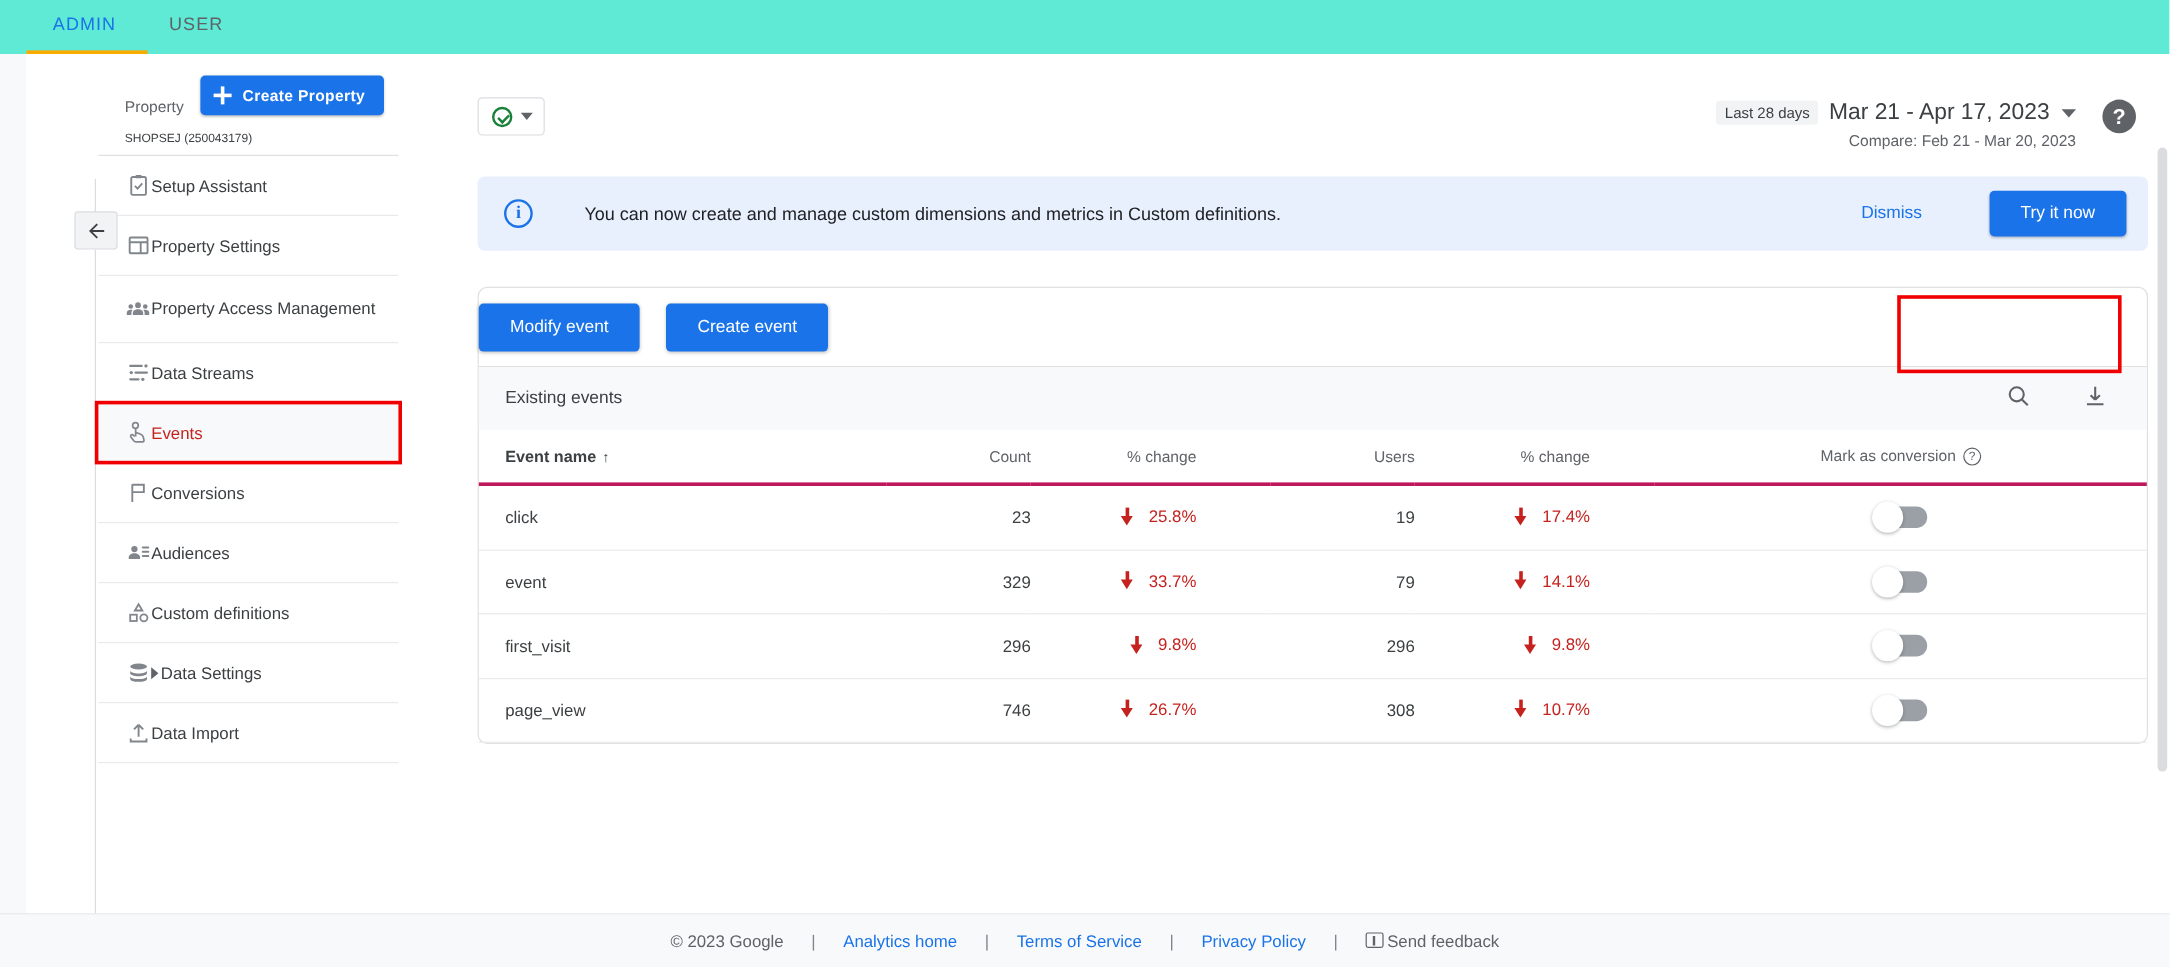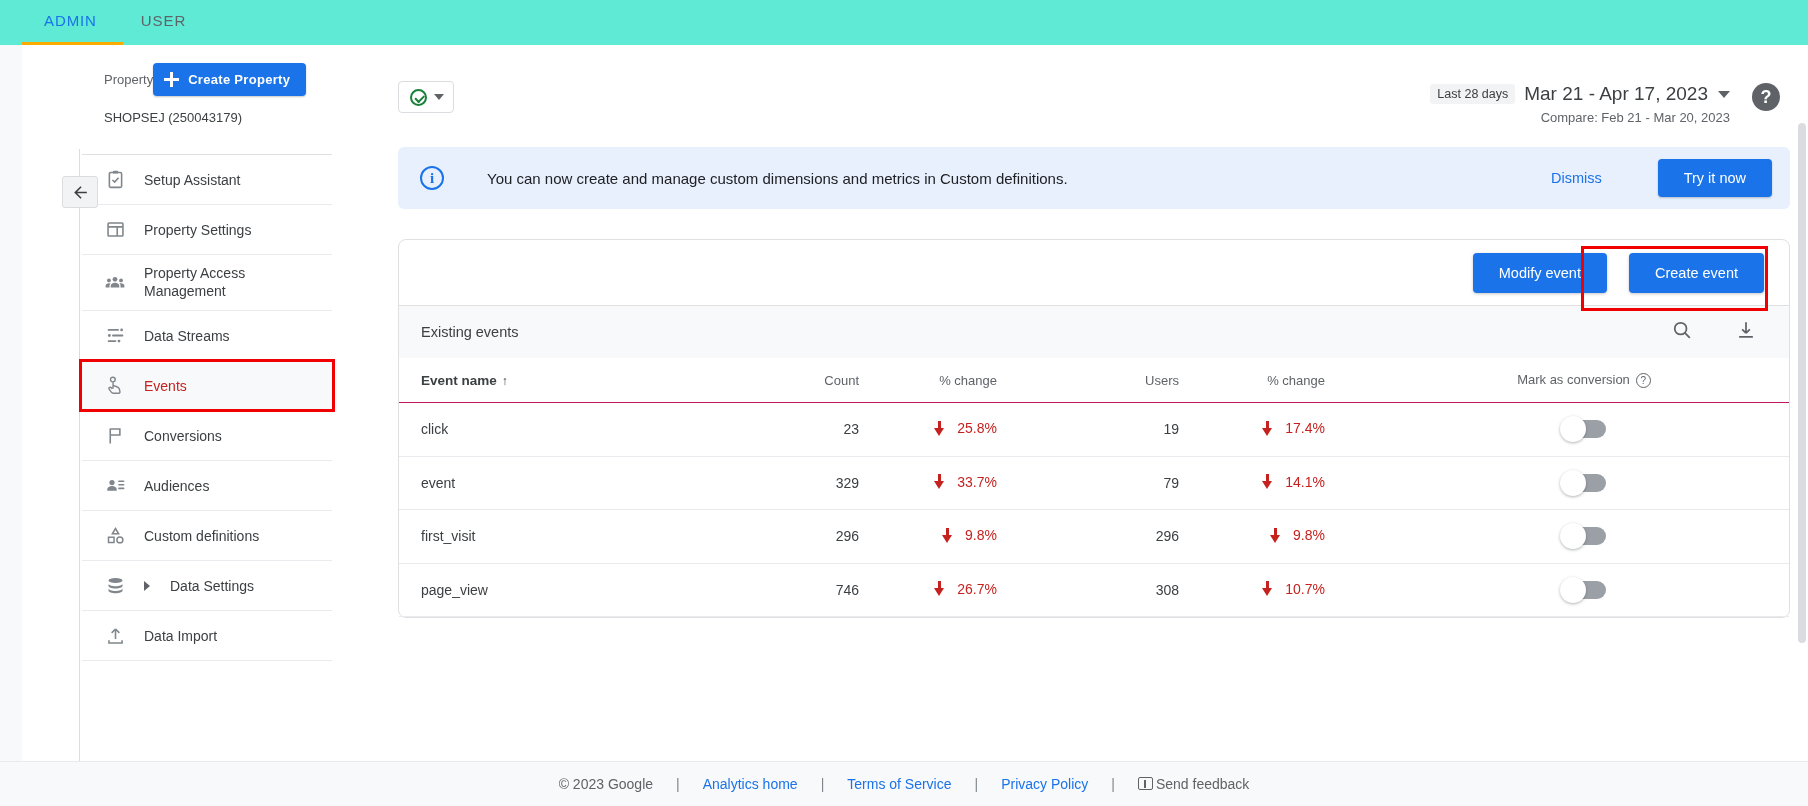--- a/index.html
+++ b/index.html
@@ -59,21 +59,22 @@
   .sidebar {
     width: 320px;
     flex: 0 0 320px;
     position: relative;
     background: #fff;
     padding-left: 60px;
     padding-top: 18px;
   }
   .prop-head {
     display: flex;
-    align-items: center;
+    align-items: flex-end;
+    gap: 14px;
     padding-left: 22px;
     margin-bottom: 14px;
   }
   .prop-label { font-size: 13px; color: #5f6368; }
   .create-prop-btn {
     background: #1a73e8;
     color: #fff;
     border-radius: 4px;
     font-size: 13px;
     font-weight: bold;
@@ -90,33 +91,32 @@
     position: relative;
     display: inline-block;
   }
   .plus-ico:before, .plus-ico:after {
     content: ""; position: absolute; background: #fff;
   }
   .plus-ico:before { left: 6px; top: 0; width: 3px; height: 15px; }
   .plus-ico:after  { top: 6px; left: 0; height: 3px; width: 15px; }
 
   .prop-name {
-    font-size: 13px;
+    font-size: 10px;
     color: #3c4043;
     padding-left: 22px;
-    padding-bottom: 29px;
+    padding-bottom: 8px;
     border-bottom: 1px solid #e0e0e0;
     margin-right: 10px;
   }
 
   .nav-list { margin-right: 10px; }
   .nav-item {
     display: flex;
     align-items: center;
-    gap: 18px;
     padding: 0 10px 0 22px;
     height: 50px;
     border-bottom: 1px solid #e8eaed;
     font-size: 14px;
     color: #3c4043;
     cursor: pointer;
     position: relative;
   }
   .nav-item.two-line { height: 56px; }
   .nav-item .ico {
@@ -314,21 +314,21 @@
     border: 1px solid #e0e0e0;
     border-radius: 8px;
     background: #fff;
     overflow: visible;
     position: relative;
   }
   .card-actions {
     height: 66px;
     display: flex;
     align-items: center;
-    justify-content: flex-end;
+    justify-content: flex-start;
     gap: 22px;
     padding-right: 25px;
     border-bottom: 1px solid #e0e0e0;
   }
   .blue-btn {
     background: #1a73e8;
     color: #fff;
     border-radius: 4px;
     font-size: 14.5px;
     font-weight: 500;
@@ -360,21 +360,21 @@
   .card-sub-title { font-size: 14.5px; color: #3c4043; }
   .sub-icons { display: flex; align-items: center; gap: 42px; color: #5f6368; }
 
   
   table { width: 100%; border-collapse: collapse; }
   thead th {
     font-size: 13px;
     color: #5f6368;
     font-weight: normal;
     padding: 14px 0;
-    border-bottom: 1px solid #be185d;
+    border-bottom: 3px solid #be185d;
     white-space: nowrap;
   }
   tbody td {
     font-size: 14px;
     color: #3c4043;
     padding: 17px 0;
     border-bottom: 1px solid #e8eaed;
   }
   .c-name { text-align: left; padding-left: 22px; width: 340px; }
   .c-count { text-align: right; width: 120px; }

